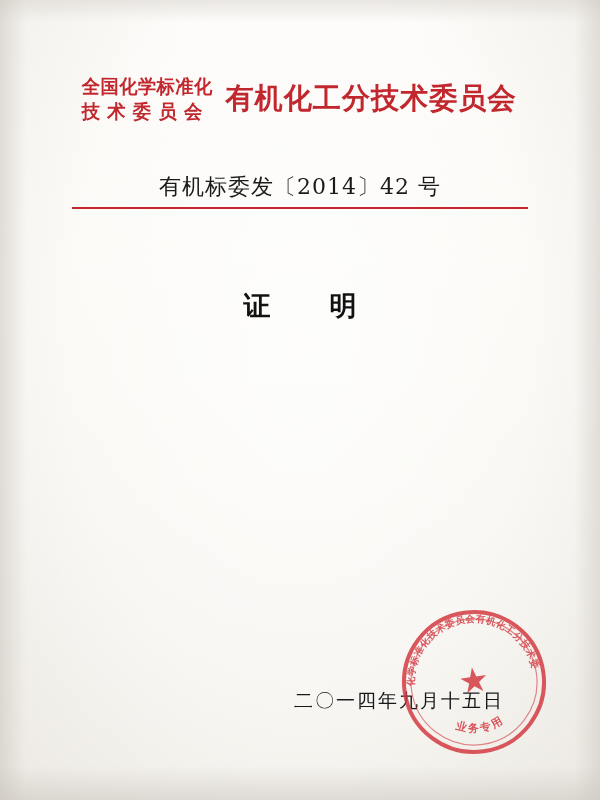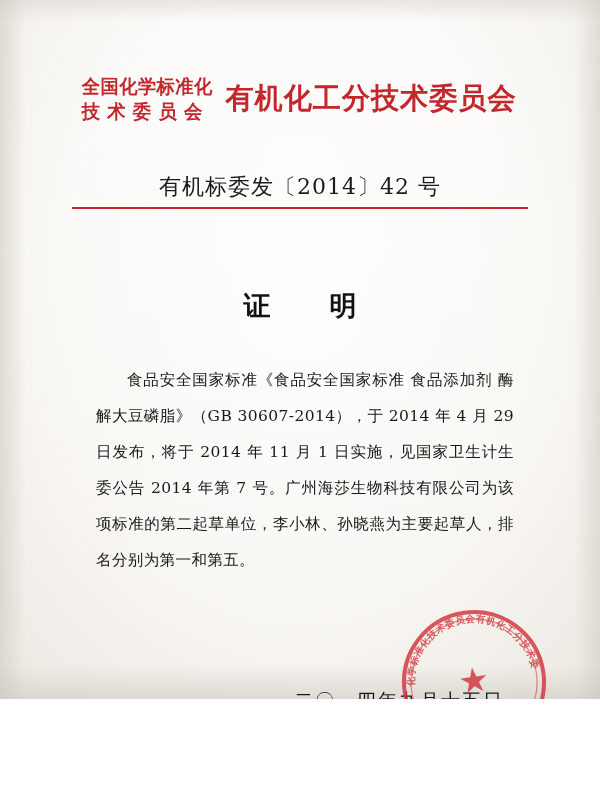--- a/index.html
+++ b/index.html
@@ -10,21 +10,21 @@
     width: 600px;
     height: 800px;
     background: #ffffff;
     font-family: "DejaVu Serif", "Liberation Serif", serif;
     overflow: hidden;
   }
 
   .page {
     position: relative;
     width: 600px;
-    height: 699px;
+    height: 800px;
     background:
       linear-gradient(180deg, #fdfcfa 0%, #fbfaf7 40%, #f7f5f1 100%);
     box-sizing: border-box;
     overflow: hidden;
   }
 
   
   .paper-shade {
     position: absolute;
     inset: 0;
@@ -203,21 +203,20 @@
     <div class="lh-right">有机化工分技术委员会</div>
   </div>
 
   <div class="doc-number">有机标委发〔2014〕42 号</div>
 
   <div class="red-rule"></div>
 
   <div class="doc-title">证　明</div>
 
   <div class="body-text">
-    <p>食品安全国家标准《食品安全国家标准  食品添加剂  酶解大豆磷脂》（GB 30607-2014），于 2014 年 4 月 29 日发布，将于 2014 年 11 月 1 日实施，见国家卫生计生委公告 2014 年第 7 号。广州海莎生物科技有限公司为该项标准的第二起草单位，李小林、孙晓燕为主要起草人，排名分别为第一和第五。</p>
   </div>
 
   <div class="doc-date">二〇一四年九月十五日</div>
 
   <div class="seal">
     <svg width="152" height="152" viewBox="0 0 152 152" aria-hidden="true">
       <defs>
         <path id="sealArcTop" d="M 16,76 A 60,60 0 1 1 136,76"></path>
         <path id="sealArcBottom" d="M 26,76 A 50,50 0 0 0 126,76"></path>
       </defs>

